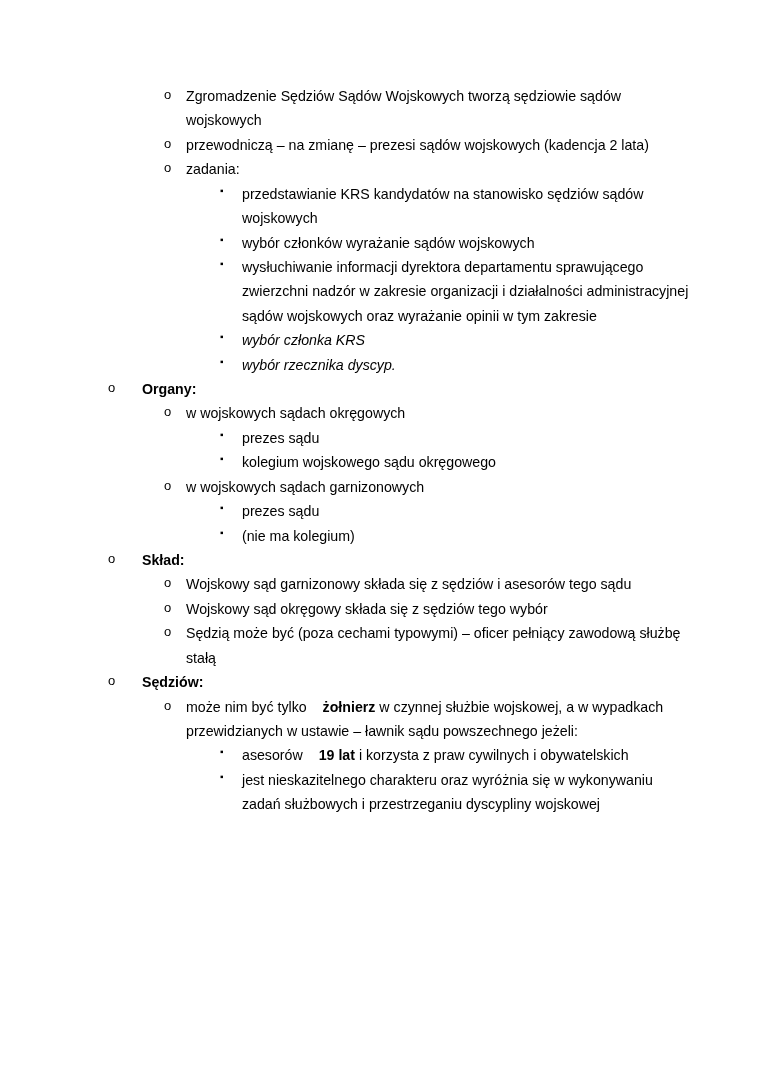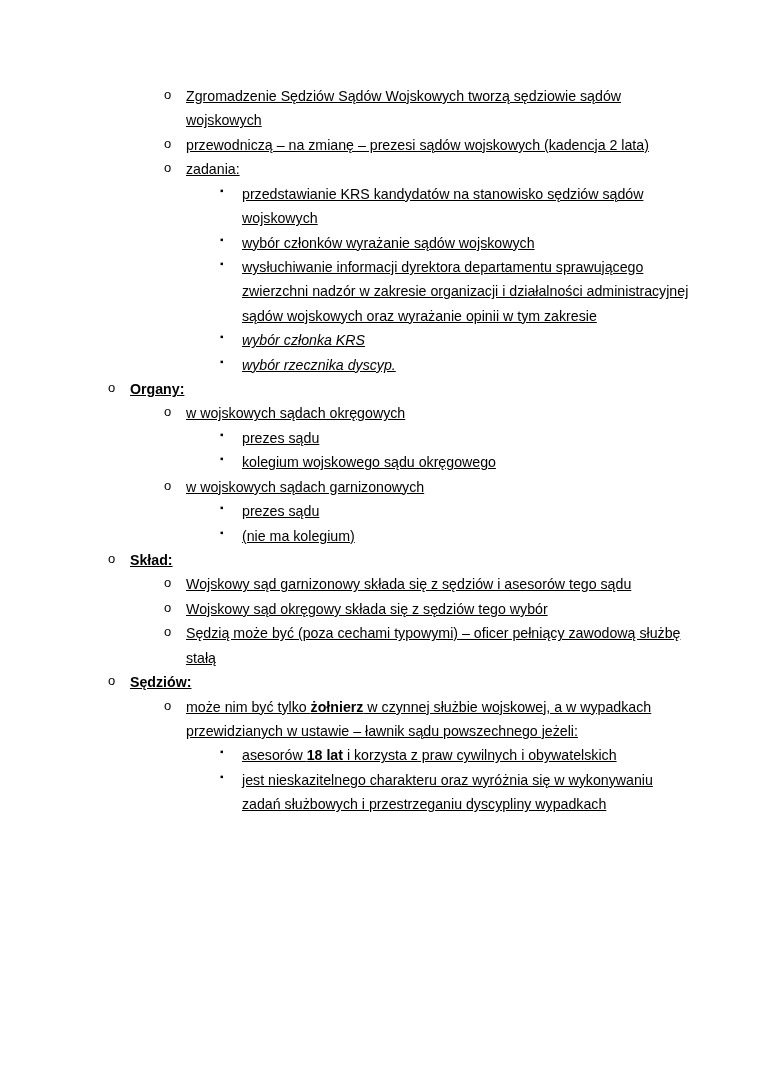--- a/index.html
+++ b/index.html
@@ -57,24 +57,24 @@
   .item.lvl3 { padding-left: 22px; }
 
   .marker-circle {
     font-size: 13px;
   }
   .marker-square {
     font-size: 10px;
     line-height: 2.35;
   }
 
-  b, .b { font-weight: bold; }
+  b, .b { font-weight: bold; margin-left: 12px; }
   i, .i { font-style: italic; margin-top: 32px; }
 
-  .item .txt { white-space: normal; text-decoration: underline; }
+  .item .txt { white-space: normal; }
 </style>
 </head>
 <body>
 
 <div class="page">
   <div class="doc-body" id="doc-body">
       <div class="item lvl2">
         <span class="marker marker-circle">o</span>
         <span class="txt"><span>Zgromadzenie Sędziów Sądów Wojskowych tworzą sędziowie sądów wojskowych</span></span>
       </div>
@@ -153,20 +153,20 @@
       <div class="item lvl1">
         <span class="marker marker-circle">o</span>
         <span class="txt"><span class="b">Sędziów:</span></span>
       </div>
       <div class="item lvl2">
         <span class="marker marker-circle">o</span>
         <span class="txt"><span>może nim być tylko </span><span class="b">żołnierz</span><span> w czynnej służbie wojskowej, a w wypadkach przewidzianych w ustawie – ławnik sądu powszechnego jeżeli:</span></span>
       </div>
       <div class="item lvl3">
         <span class="marker marker-square">▪</span>
-        <span class="txt"><span>asesorów </span><span class="b">18 lat</span><span> i korzysta z praw cywilnych i obywatelskich</span></span>
+        <span class="txt"><span>asesorów </span><span class="b">19 lat</span><span> i korzysta z praw cywilnych i obywatelskich</span></span>
       </div>
       <div class="item lvl3">
         <span class="marker marker-square">▪</span>
-        <span class="txt"><span>jest nieskazitelnego charakteru oraz wyróżnia się w wykonywaniu zadań służbowych i przestrzeganiu dyscypliny wypadkach</span></span>
+        <span class="txt"><span>jest nieskazitelnego charakteru oraz wyróżnia się w wykonywaniu zadań służbowych i przestrzeganiu dyscypliny wojskowej</span></span>
       </div>
     </div>
 </div>
 
 </body></html>

